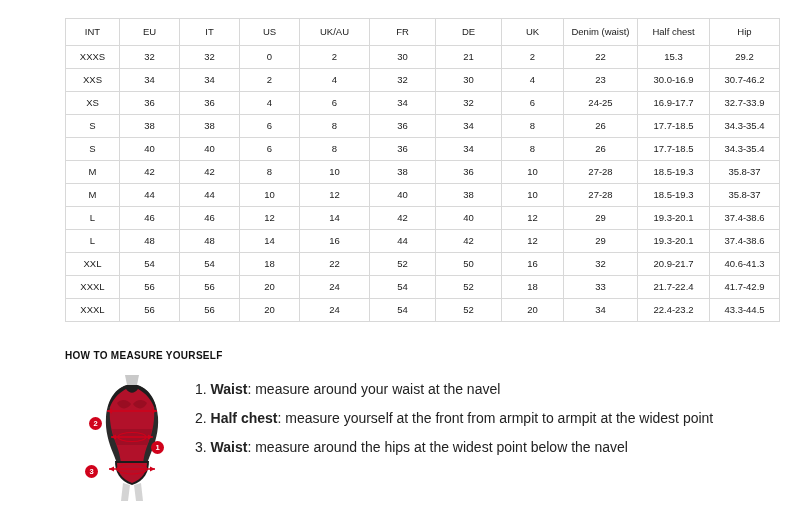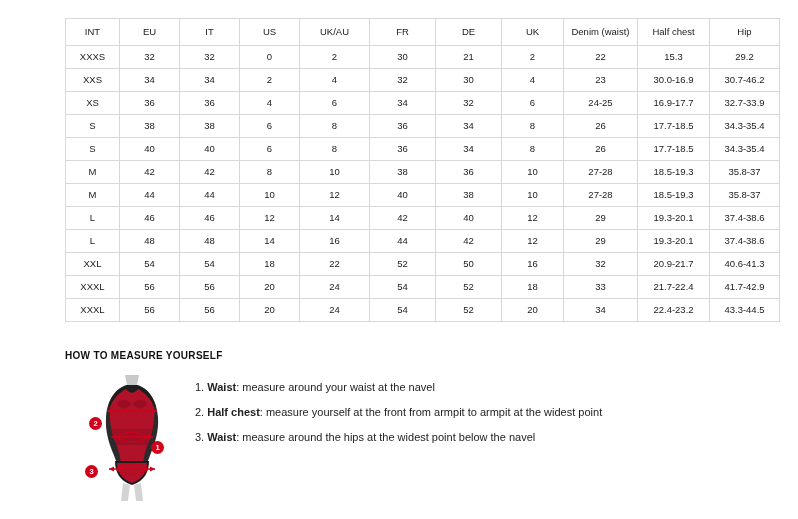--- a/index.html
+++ b/index.html
@@ -85,21 +85,21 @@
     width: 120px;
     height: 135px;
     position: relative;
     flex: 0 0 120px;
   }
   .notes {
     margin-left: 10px;
     padding-top: 10px;
   }
   .note {
-    font-size: 11px;
+    font-size: 14px;
     color: #222;
     margin-bottom: 12px;
     line-height: 1.2;
   }
   .note b { font-weight: bold; }
 
   
   .mannequin {
     position: absolute;
     left: 22px;

